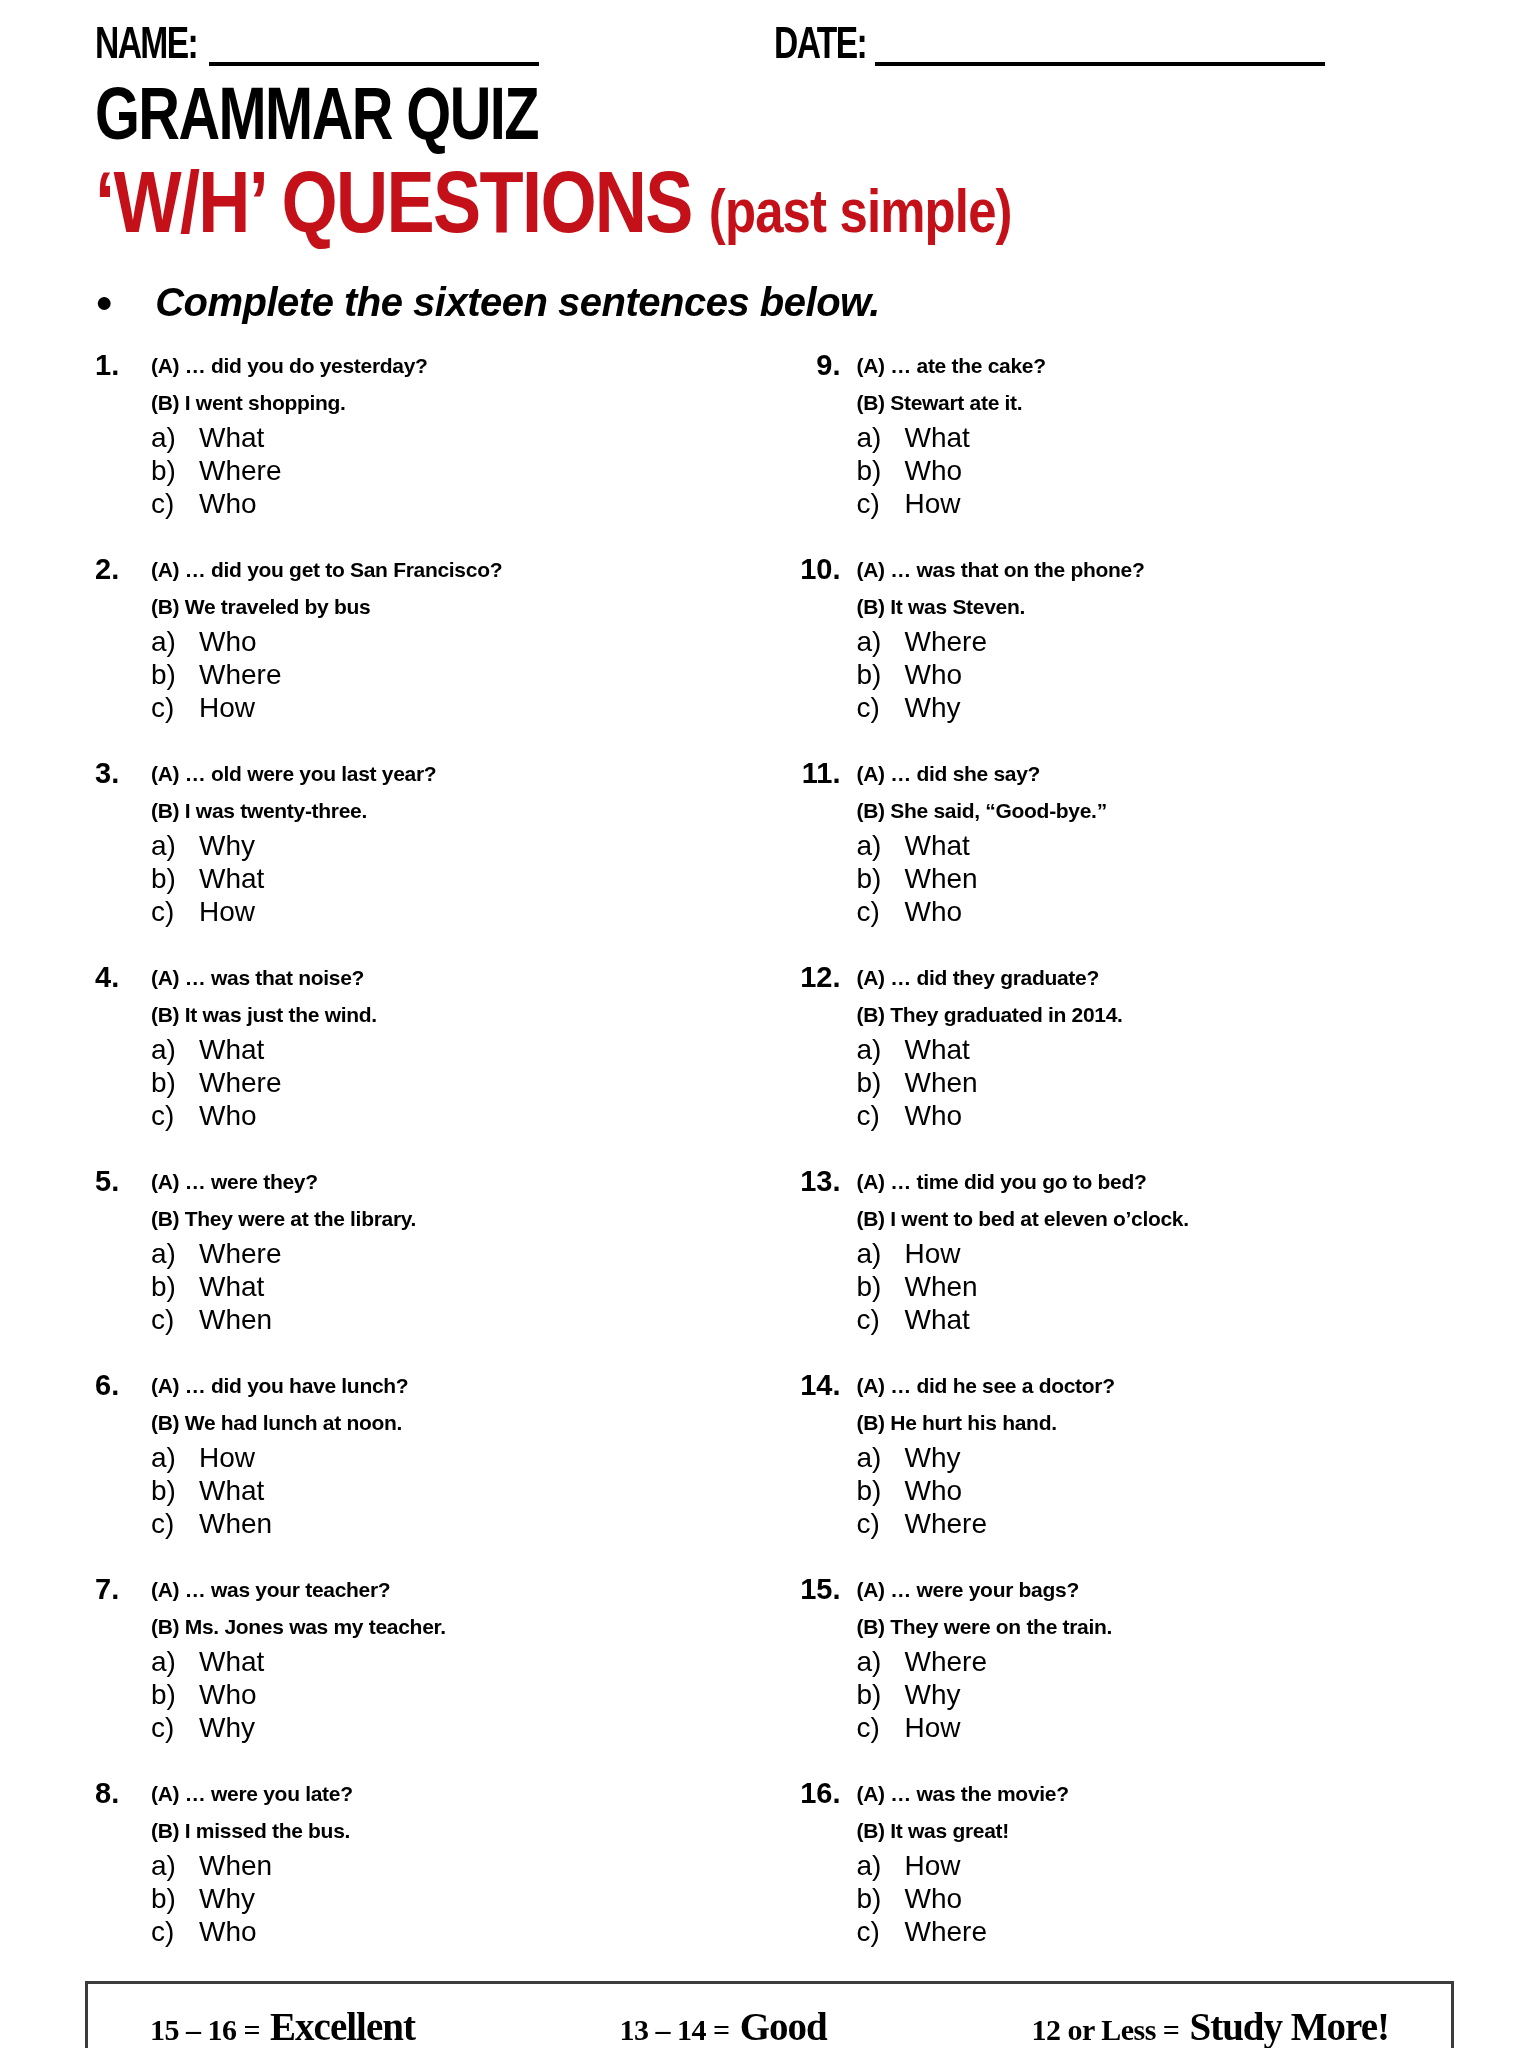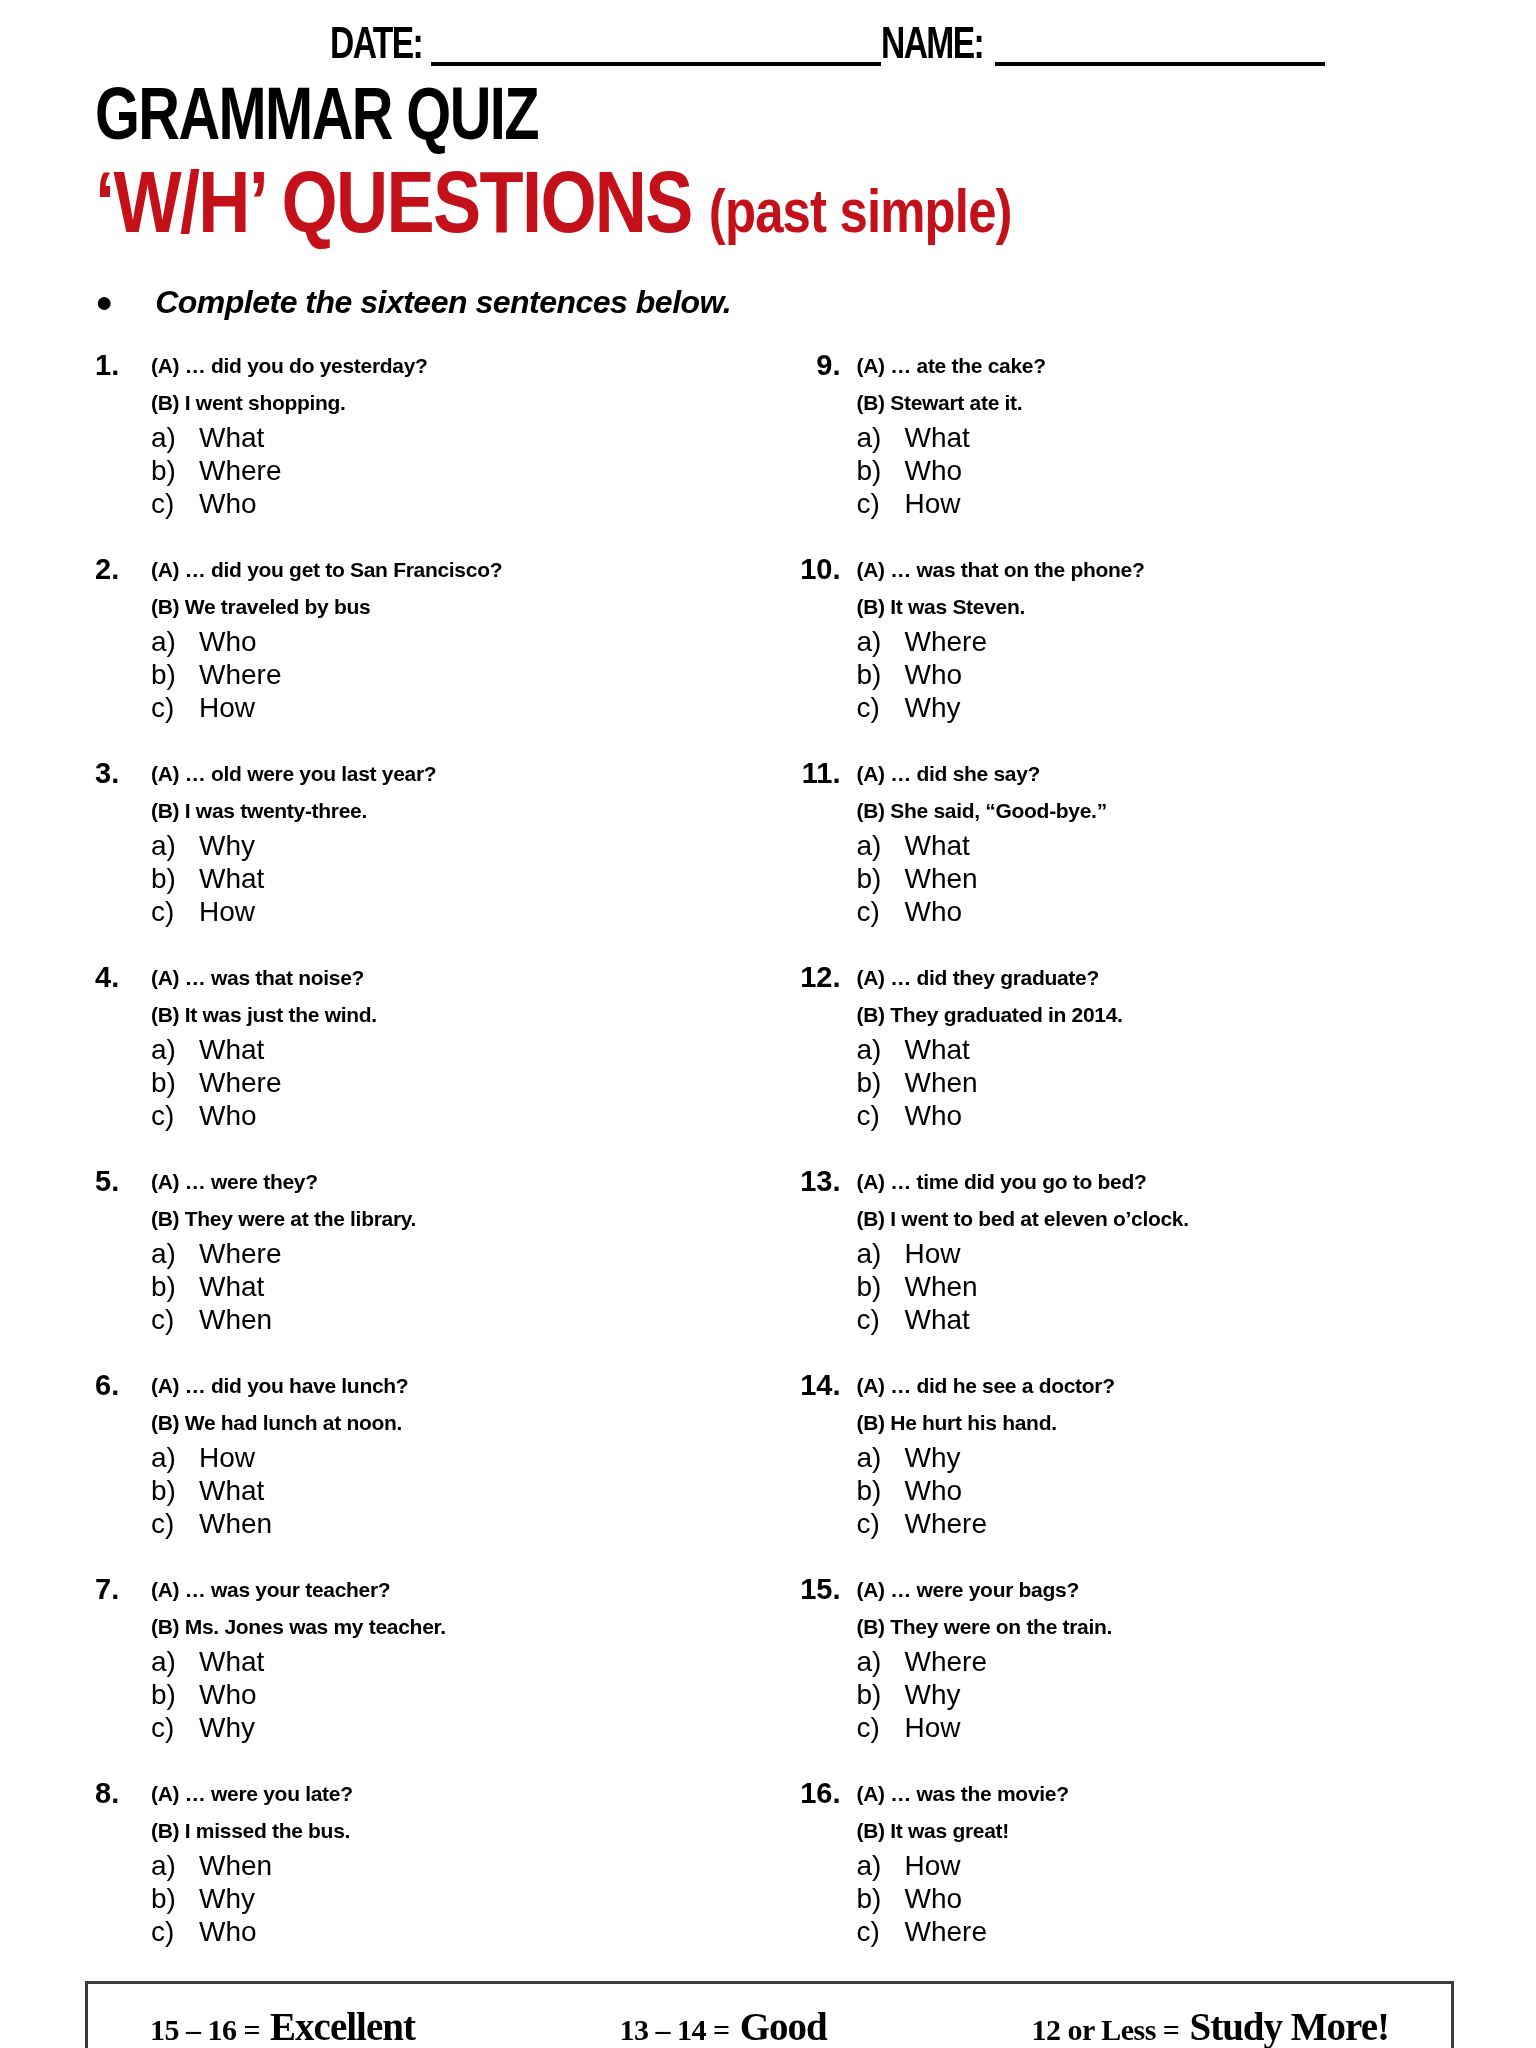--- a/index.html
+++ b/index.html
@@ -37,21 +37,21 @@
     white-space:nowrap; line-height:80px;
   }
   .title2 .red  { color:var(--accent-red,#C41119); font-weight:bold; font-size:88px; letter-spacing:-2px; }
   .title2 .sub  { color:var(--accent-red,#C41119); font-weight:bold; font-size:62px; letter-spacing:-1px; }
 
   
   .instruction { display:flex; align-items:center; margin-top:16px; }
   .instruction .dot { font-size:30px; line-height:38px; flex:none; }
   .instruction .txt {
     margin-left:42px; font-weight:bold; font-style:italic;
-    font-size:32px; line-height:38px; letter-spacing:-0.5px;
+    font-size:40px; line-height:38px; letter-spacing:-0.5px;
   }
 
   
   .qwrap { margin-top:26px; display:grid; grid-template-columns:1fr 1fr; column-gap:18px; }
   .q { display:flex; margin-bottom:31px; }
   .q-num {
     flex:none; width:56px; box-sizing:border-box; padding-right:12px;
     font-weight:bold; font-size:29px; line-height:37px;
   }
   .qcol2 .q-num { text-align:right; padding-right:16px; width:62px; }
@@ -70,27 +70,27 @@
   .score-item { display:flex; align-items:baseline;font-family:Liberation Serif, serif; }
   .score-range { font-weight:bold; font-size:30px; letter-spacing:-0.5px; }
   .score-grade { font-weight:bold; font-size:39px; letter-spacing:-1px; margin-left:10px; }
 </style>
 </head>
 <body>
 
 <div class="page">
 
   <div class="topline">
+    <div class="fieldgroup">
+      <span class="fieldlabel">NAME:</span>
+      <span class="writeline name"></span>
+    </div>
     <div class="fieldgroup date">
       <span class="fieldlabel">DATE:</span>
       <span class="writeline date"></span>
-    </div>
-    <div class="fieldgroup">
-      <span class="fieldlabel">NAME:</span>
-      <span class="writeline name"></span>
     </div>
   </div>
 
   <div class="title1">GRAMMAR QUIZ</div>
 
   <div class="title2">
     <span class="red">‘W/H’ QUESTIONS</span>
     <span class="sub">&nbsp;<span>(past simple)</span></span>
   </div>
 

